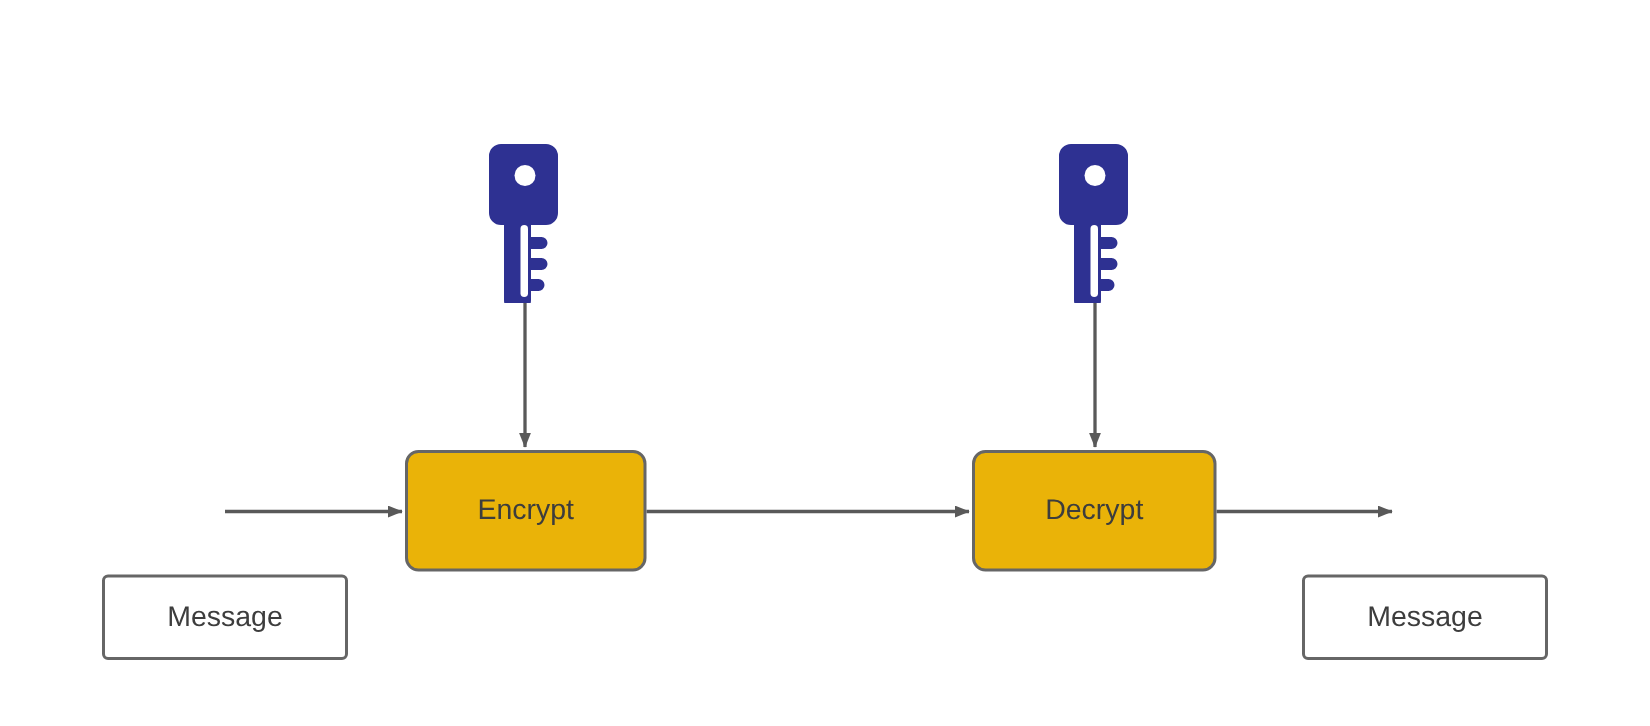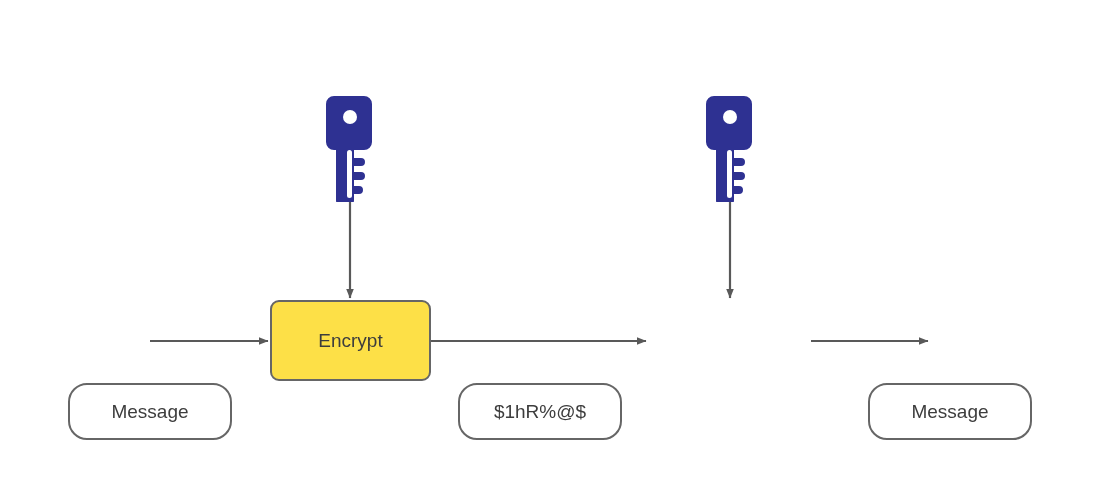--- a/index.html
+++ b/index.html
@@ -29,34 +29,34 @@
     font-size: 19px;
     color: #3d3d3d;
     white-space: nowrap;
     letter-spacing: 0.2px;
   }
   .node-box {
     position: absolute;
     box-sizing: border-box;
     border: 2px solid #666666;
     border-radius: 9px;
-    background: #fde047;
+    background: #eab308;
     display: flex;
     align-items: center;
     justify-content: center;
     font-family: "Liberation Sans", sans-serif;
     font-size: 19px;
     color: #3d3d3d;
     white-space: nowrap;
   }
   .data-box {
     position: absolute;
     box-sizing: border-box;
     border: 2px solid #666666;
-    border-radius: 19px;
+    border-radius: 4px;
     background: #ffffff;
     display: flex;
     align-items: center;
     justify-content: center;
     font-family: "Liberation Sans", sans-serif;
     font-size: 19px;
     color: #3d3d3d;
     white-space: nowrap;
   }
   .key-icon {
@@ -111,26 +111,26 @@
                a8,8 0 0 1 -8,-8 v-38 a8,8 0 0 1 8,-8 z" fill="#2e3192"></path>
       <rect x="21" y="56" width="5" height="48" rx="2.5" fill="#ffffff"></rect>
       <circle cx="24" cy="23" r="7" fill="#ffffff"></circle>
     </svg>
   </div>
 
   <div class="node-box" style="left:270px; top:300px; width:161px; height:81px;">
     <span>Encrypt</span>
   </div>
 
+  <div class="node-box" style="left:648px; top:300px; width:163px; height:81px;">
+    <span>Decrypt</span>
+  </div>
 
   <div class="data-box" style="left:68px; top:383px; width:164px; height:57px;">
     <span>Message</span>
   </div>
 
-  <div class="data-box" style="left:458px; top:383px; width:164px; height:57px;">
-    <span>$1hR%@$</span>
-  </div>
 
   <div class="data-box" style="left:868px; top:383px; width:164px; height:57px;">
     <span>Message</span>
   </div>
 
 </div>
 
 </body></html>

